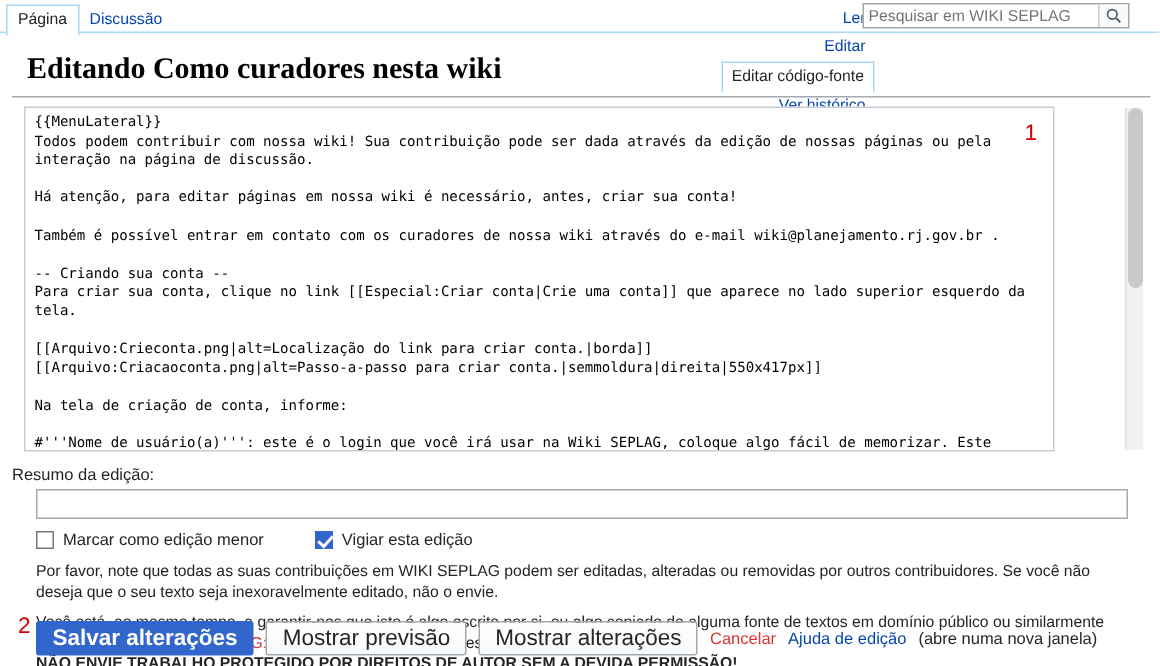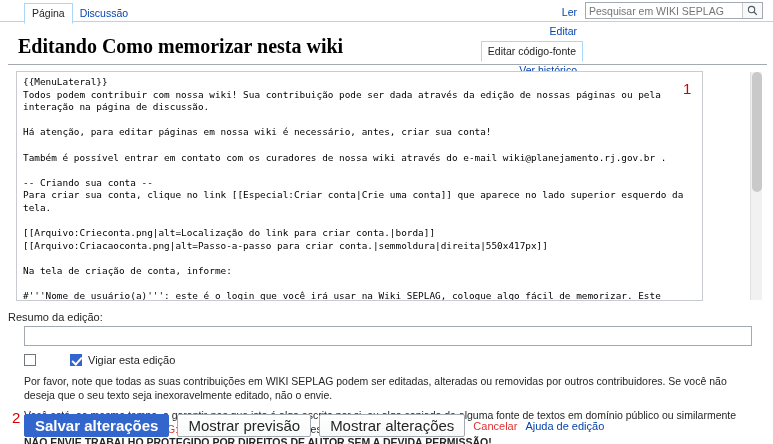--- a/index.html
+++ b/index.html
@@ -39,21 +39,20 @@
     cursor: pointer;
     line-height: 12px;
     white-space: nowrap;
   }
   .tab.active {
     color: #252525;
     background: #ffffff;
     border: 1px solid #a7d7f9;
     border-bottom: 1px solid #ffffff;
     margin-bottom: -1px;
-    margin-left: 20px;
   }
   .tabs-right {
     position: absolute;
     right: 190px; top: 3px;
     display: flex;
     align-items: flex-end;
     gap: 0px;
     flex-direction: column;
   }
   .tabs-right .tab { padding: 3px 6px 4px 6px; }
@@ -69,21 +68,21 @@
     display: inline-block;
     width: 0; height: 0;
     border-left: 3px solid transparent;
     border-right: 3px solid transparent;
     border-top: 4px solid #0645ad;
     margin-left: 3px;
     vertical-align: middle;
   }
   .searchbox {
     position: absolute;
-    right: 10px; top: 2px;
+    right: 20px; top: 2px;
     width: 178px; height: 17px;
     border: 1px solid #a2a9b1;
     background: #ffffff;
   }
   .searchbox input {
     border: 0;
     outline: none;
     width: 156px;
     height: 15px;
     padding: 0 3px;
@@ -289,21 +288,21 @@
       <input type="text" placeholder="Pesquisar em WIKI SEPLAG" style="">
       <div class="search-btn">
         <svg width="11" height="11" viewBox="0 0 16 16">
           <circle cx="6.6" cy="6.6" r="4.6" fill="none" stroke="#54595d" stroke-width="1.6"></circle>
           <line x1="10.2" y1="10.2" x2="14.3" y2="14.3" stroke="#54595d" stroke-width="1.8"></line>
         </svg>
       </div>
     </div>
   </div>
 
-  <h1 class="page-title">Editando Como memorizar nesta wiki</h1>
+  <h1 class="page-title">Editando Como curadores nesta wiki</h1>
 
   <div class="editarea-wrap">
     <div class="editarea">{{MenuLateral}}
 Todos podem contribuir com nossa wiki! Sua contribuição pode ser dada através da edição de nossas páginas ou pela interação na página de discussão.
 
 Há atenção, para editar páginas em nossa wiki é necessário, antes, criar sua conta!
 
 Também é possível entrar em contato com os curadores de nossa wiki através do e-mail wiki@planejamento.rj.gov.br .
 
 -- Criando sua conta --
@@ -322,34 +321,36 @@
     <div class="scrollbar-track">
       <div class="scrollbar-thumb"></div>
     </div>
   </div>
 
   <div class="summary-label">Resumo da edição:</div>
   <input class="summary-input" type="text" placeholder="" style="">
 
   <div class="checkrow">
     <span class="cb"></span>
+    <span class="lbl">Marcar como edição menor</span>
     <span class="gap"></span>
     <span class="cb checked"></span>
     <span class="lbl">Vigiar esta edição</span>
   </div>
 
   <div class="legal">
     <p>Por favor, note que todas as suas contribuições em WIKI SEPLAG podem ser editadas, alteradas ou removidas por outros contribuidores. Se você não deseja que o seu texto seja inexoravelmente editado, não o envie.</p>
     <p><span>Você está, ao mesmo tempo, a garantir-nos que isto é algo escrito por si, ou algo copiado de alguma fonte de textos em domínio público ou similarmente de teor livre (veja </span><a class="red">WIKI SEPLAG:Direitos de autor</a><span> para detalhes).</span><br><span class="bold">NÃO ENVIE TRABALHO PROTEGIDO POR DIREITOS DE AUTOR SEM A DEVIDA PERMISSÃO!</span></p>
   </div>
 
   <div class="btnrow">
     <button class="btn primary">Salvar alterações</button>
     <button class="btn">Mostrar previsão</button>
     <button class="btn">Mostrar alterações</button>
     <a class="link" style="color:#d33">Cancelar</a>
     <a class="link">Ajuda de edição</a>
+    <span class="muted">(abre numa nova janela)</span>
   </div>
 
   <div class="annot" id="annot-1">1</div>
   <div class="annot" id="annot-2">2</div>
 
 </div>
 
 </body></html>

